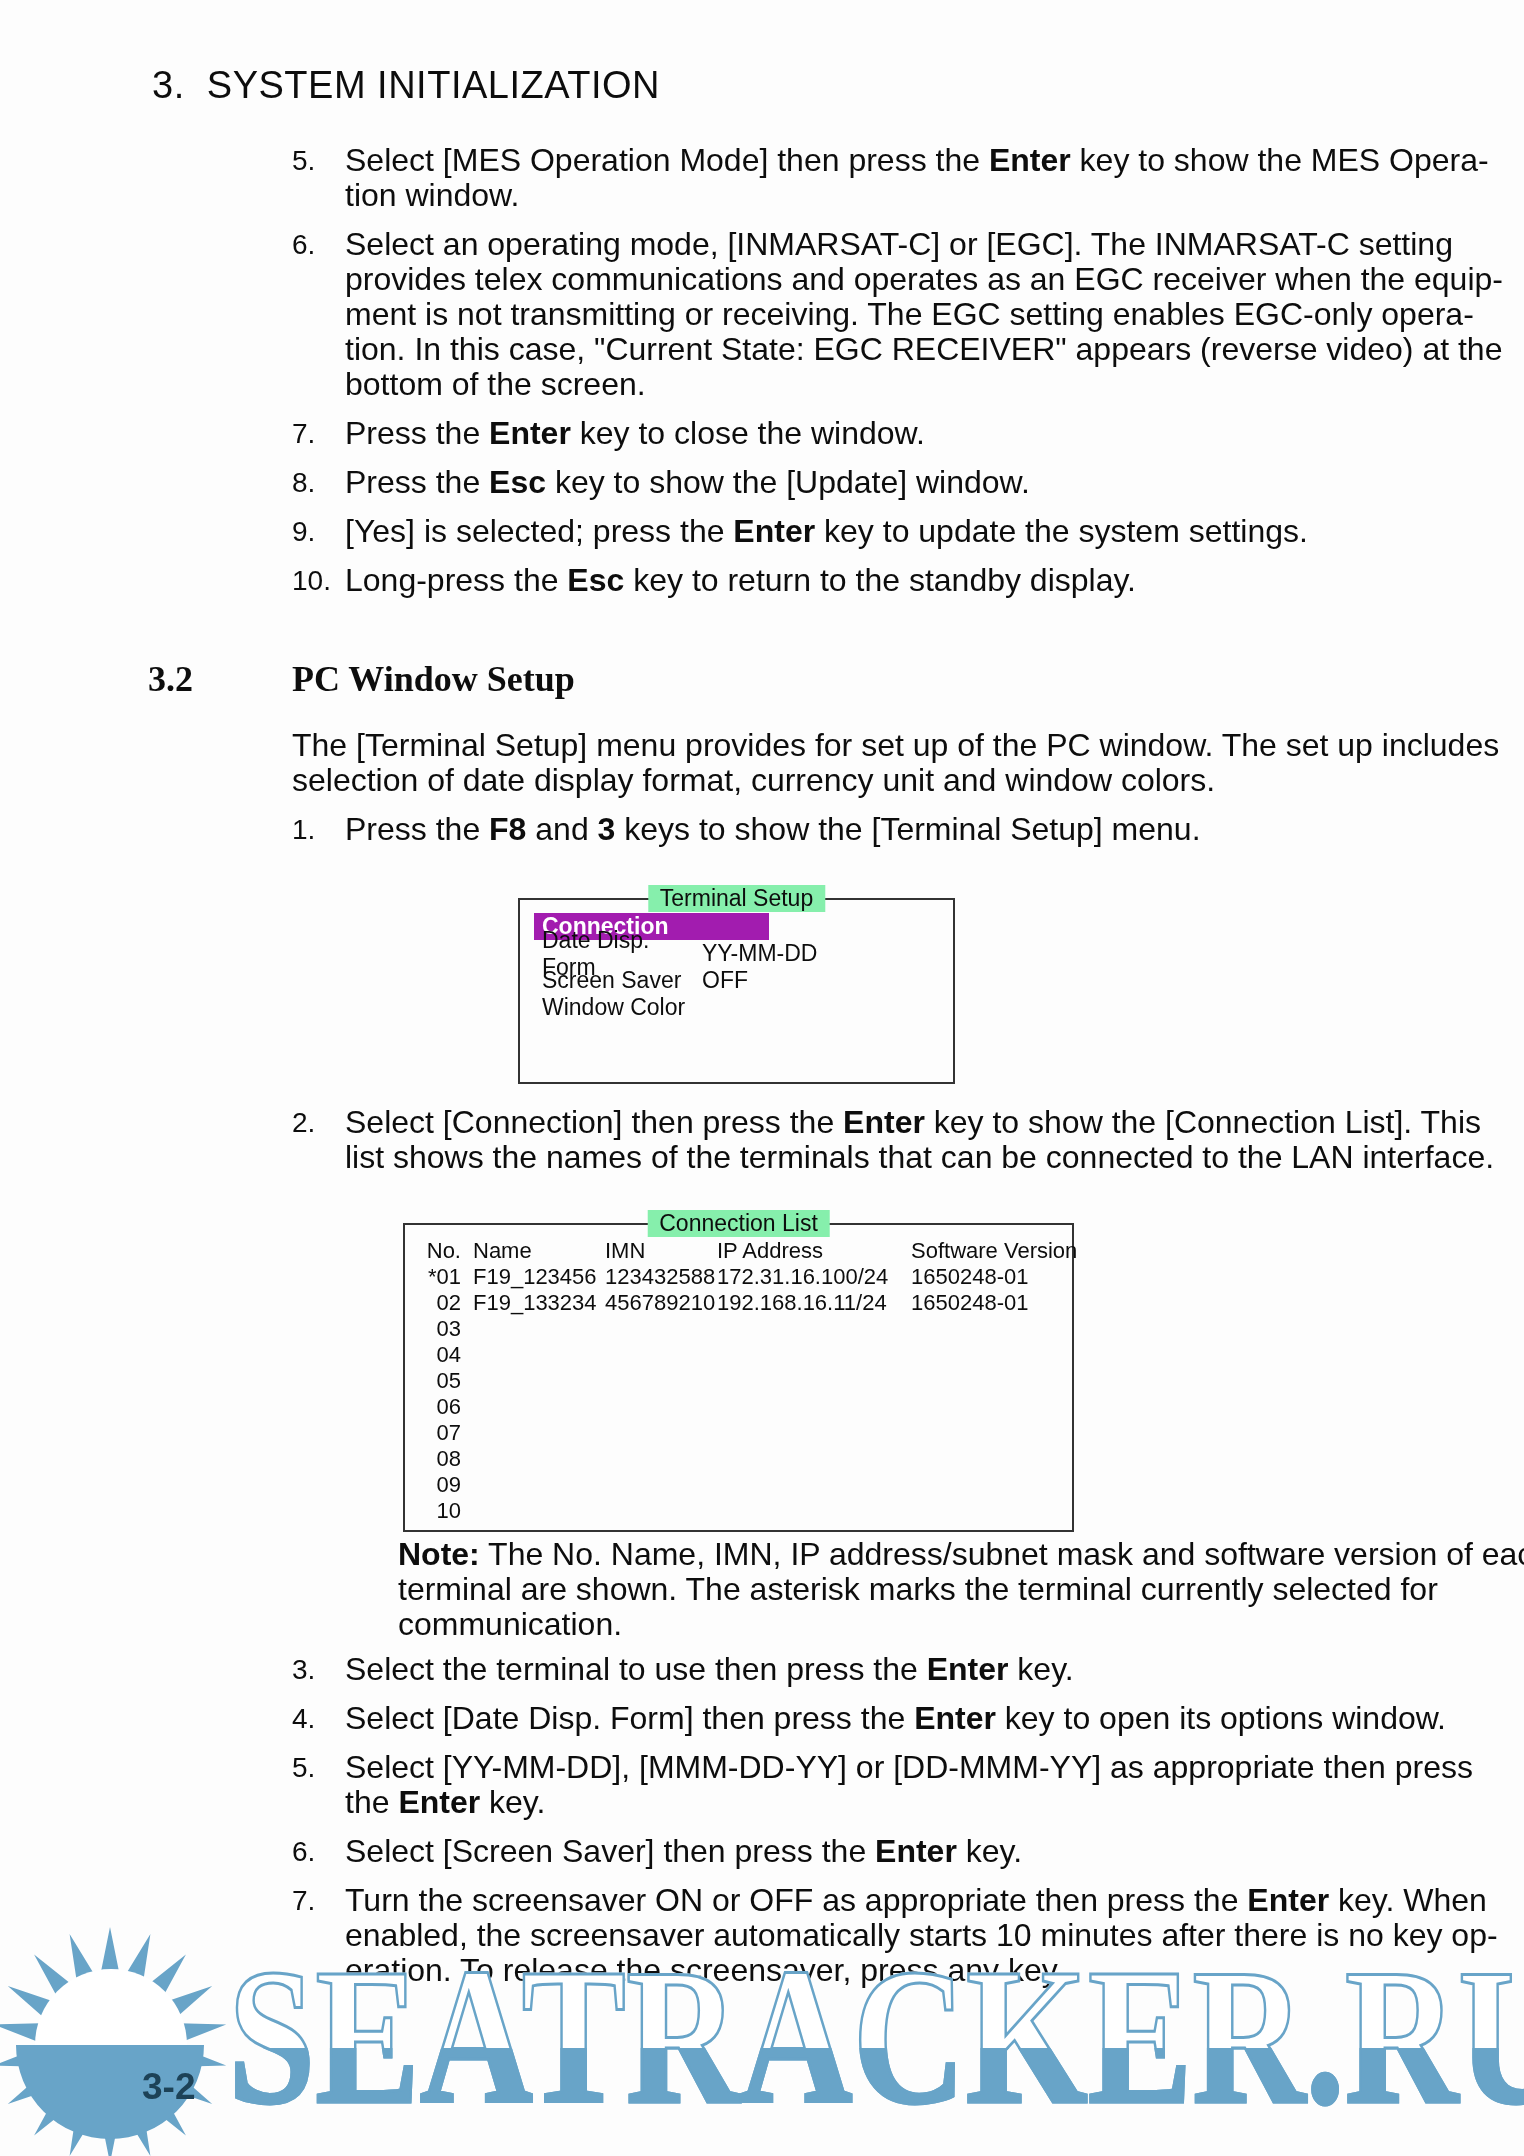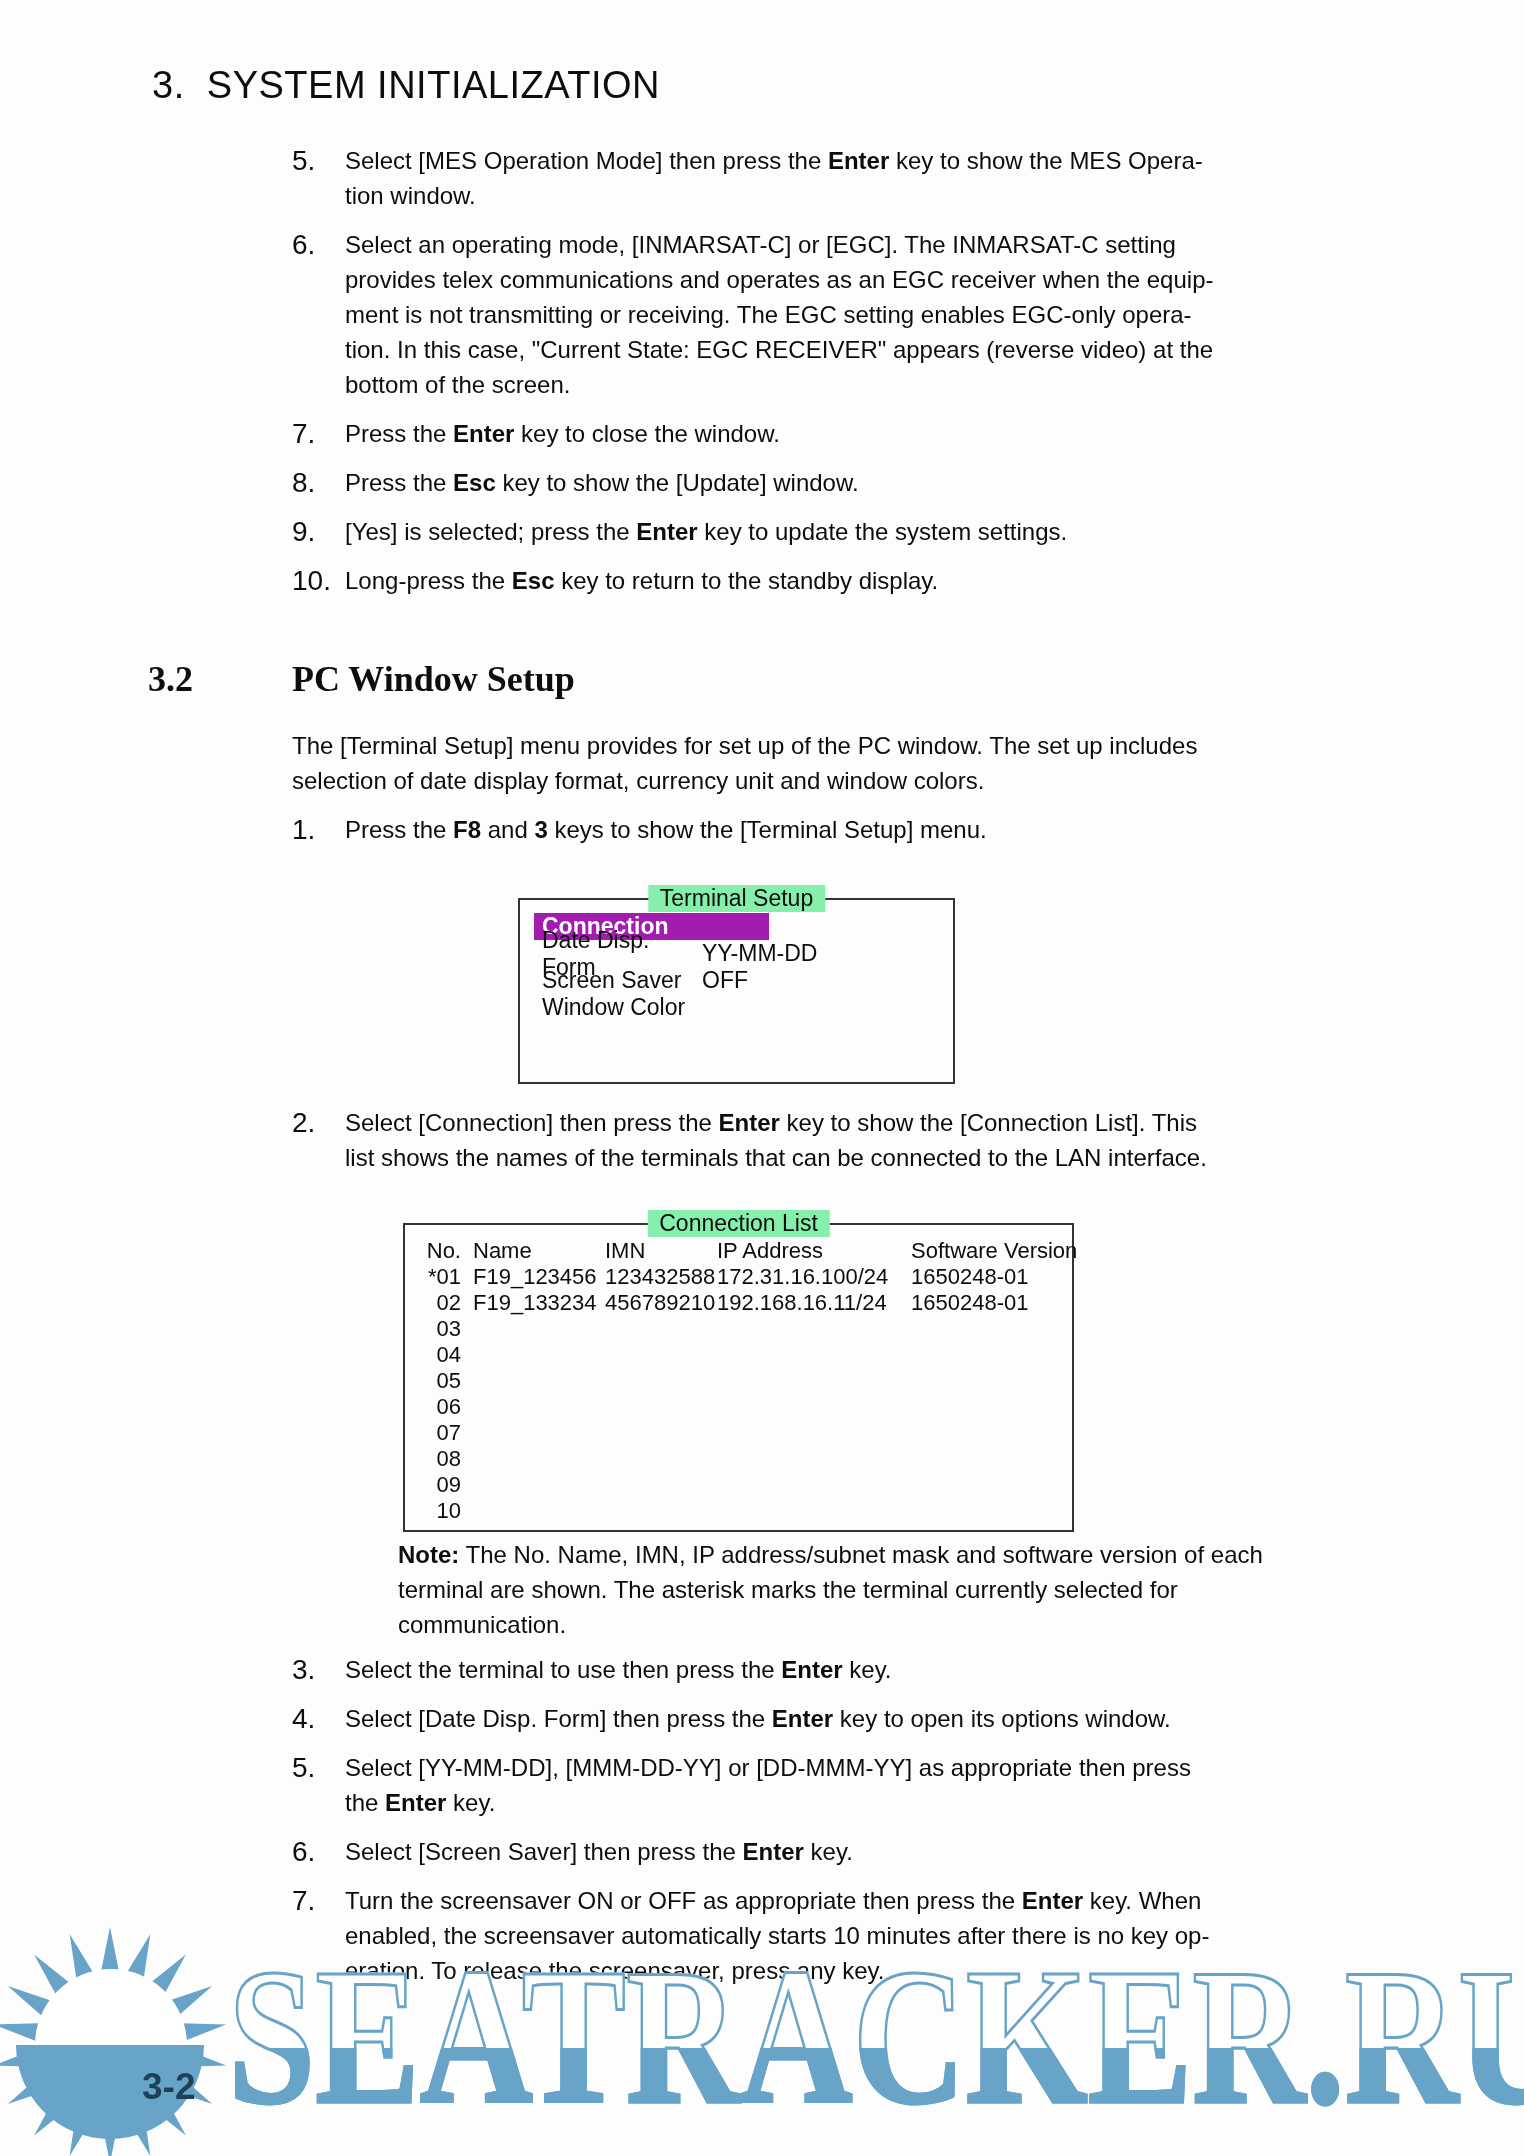--- a/index.html
+++ b/index.html
@@ -8,21 +8,21 @@
   .abs{position:absolute;}
   b{font-weight:700;}
   .chapter{left:152px;top:64px;font-size:38px;letter-spacing:.5px;}
   .steps{width:1030px;}
   #steps-top{left:292px;top:143px;}
   #step-one{left:292px;top:812px;}
   #step-two{left:292px;top:1105px;}
   #steps-bottom{left:292px;top:1652px;}
   .step{display:flex;margin-bottom:14px;}
   .num{flex:0 0 53px;font-size:28px;line-height:35px;}
-  .tline{font-size:24px;line-height:35px;white-space:nowrap;}
+  .tline{font-size:32px;line-height:35px;white-space:nowrap;}
   .sec-head{left:148px;top:654px;display:flex;font-weight:700;font-size:36px;line-height:50px;font-family:Liberation Serif, serif;}
   .sec-num{width:144px;}
   .intro{left:292px;top:728px;}
   
   .ts-box{left:518px;top:898px;width:437px;height:186px;border:2px solid #333;box-sizing:border-box;}
   .box-title{position:absolute;top:-15px;left:50%;transform:translateX(-50%);
              background:#86efac;padding:0 12px;font-size:23px;white-space:nowrap;}
   .ts-list{padding:13px 0 0 22px;font-size:23px;line-height:27px;}
   .ts-row{display:flex;height:27px;align-items:center;}
   .ts-label{width:160px;}

